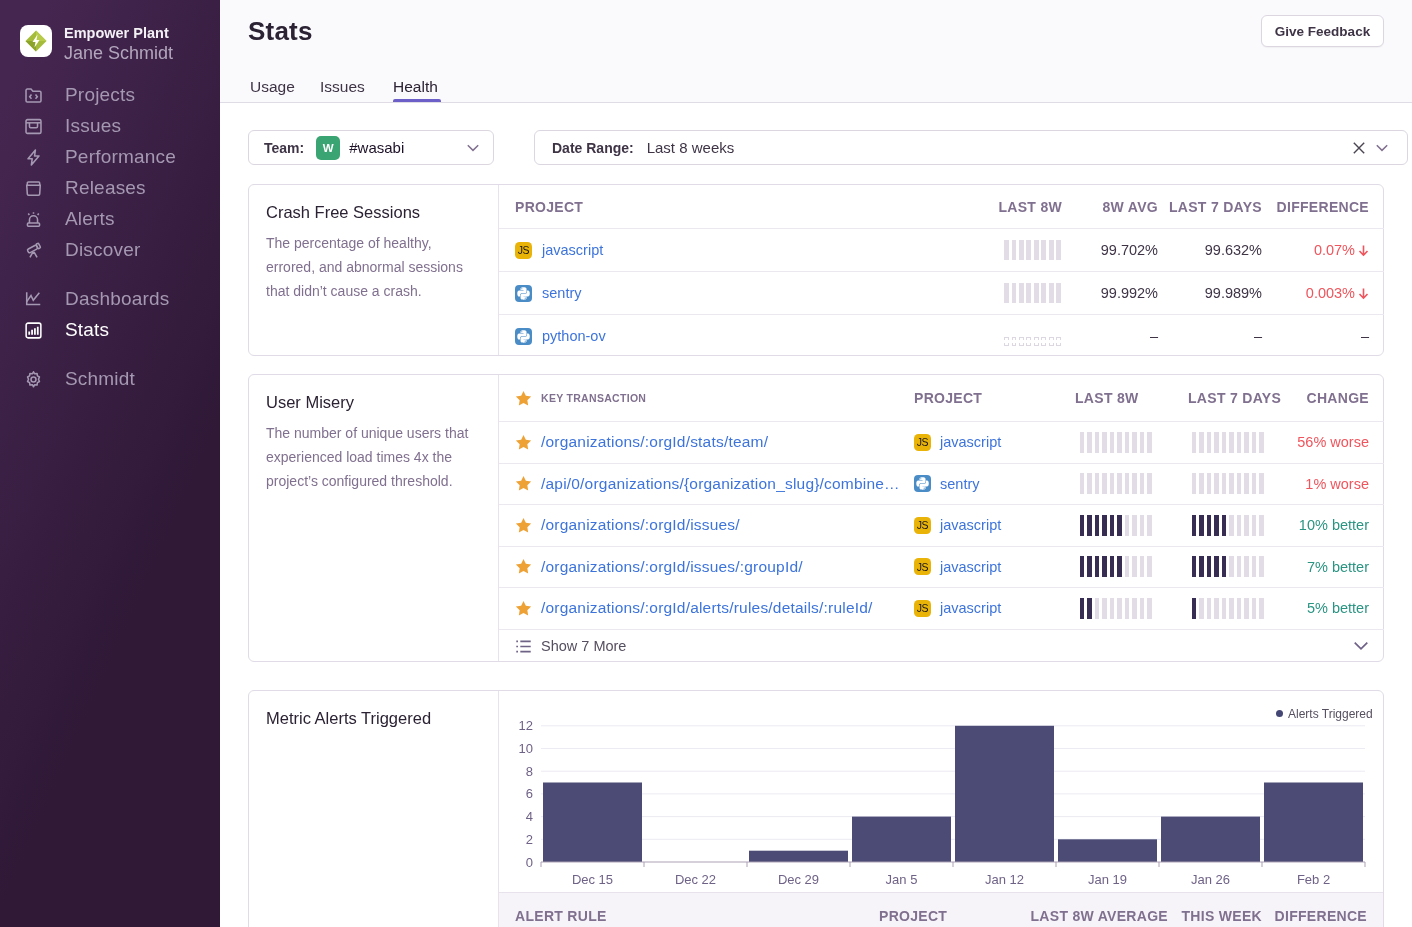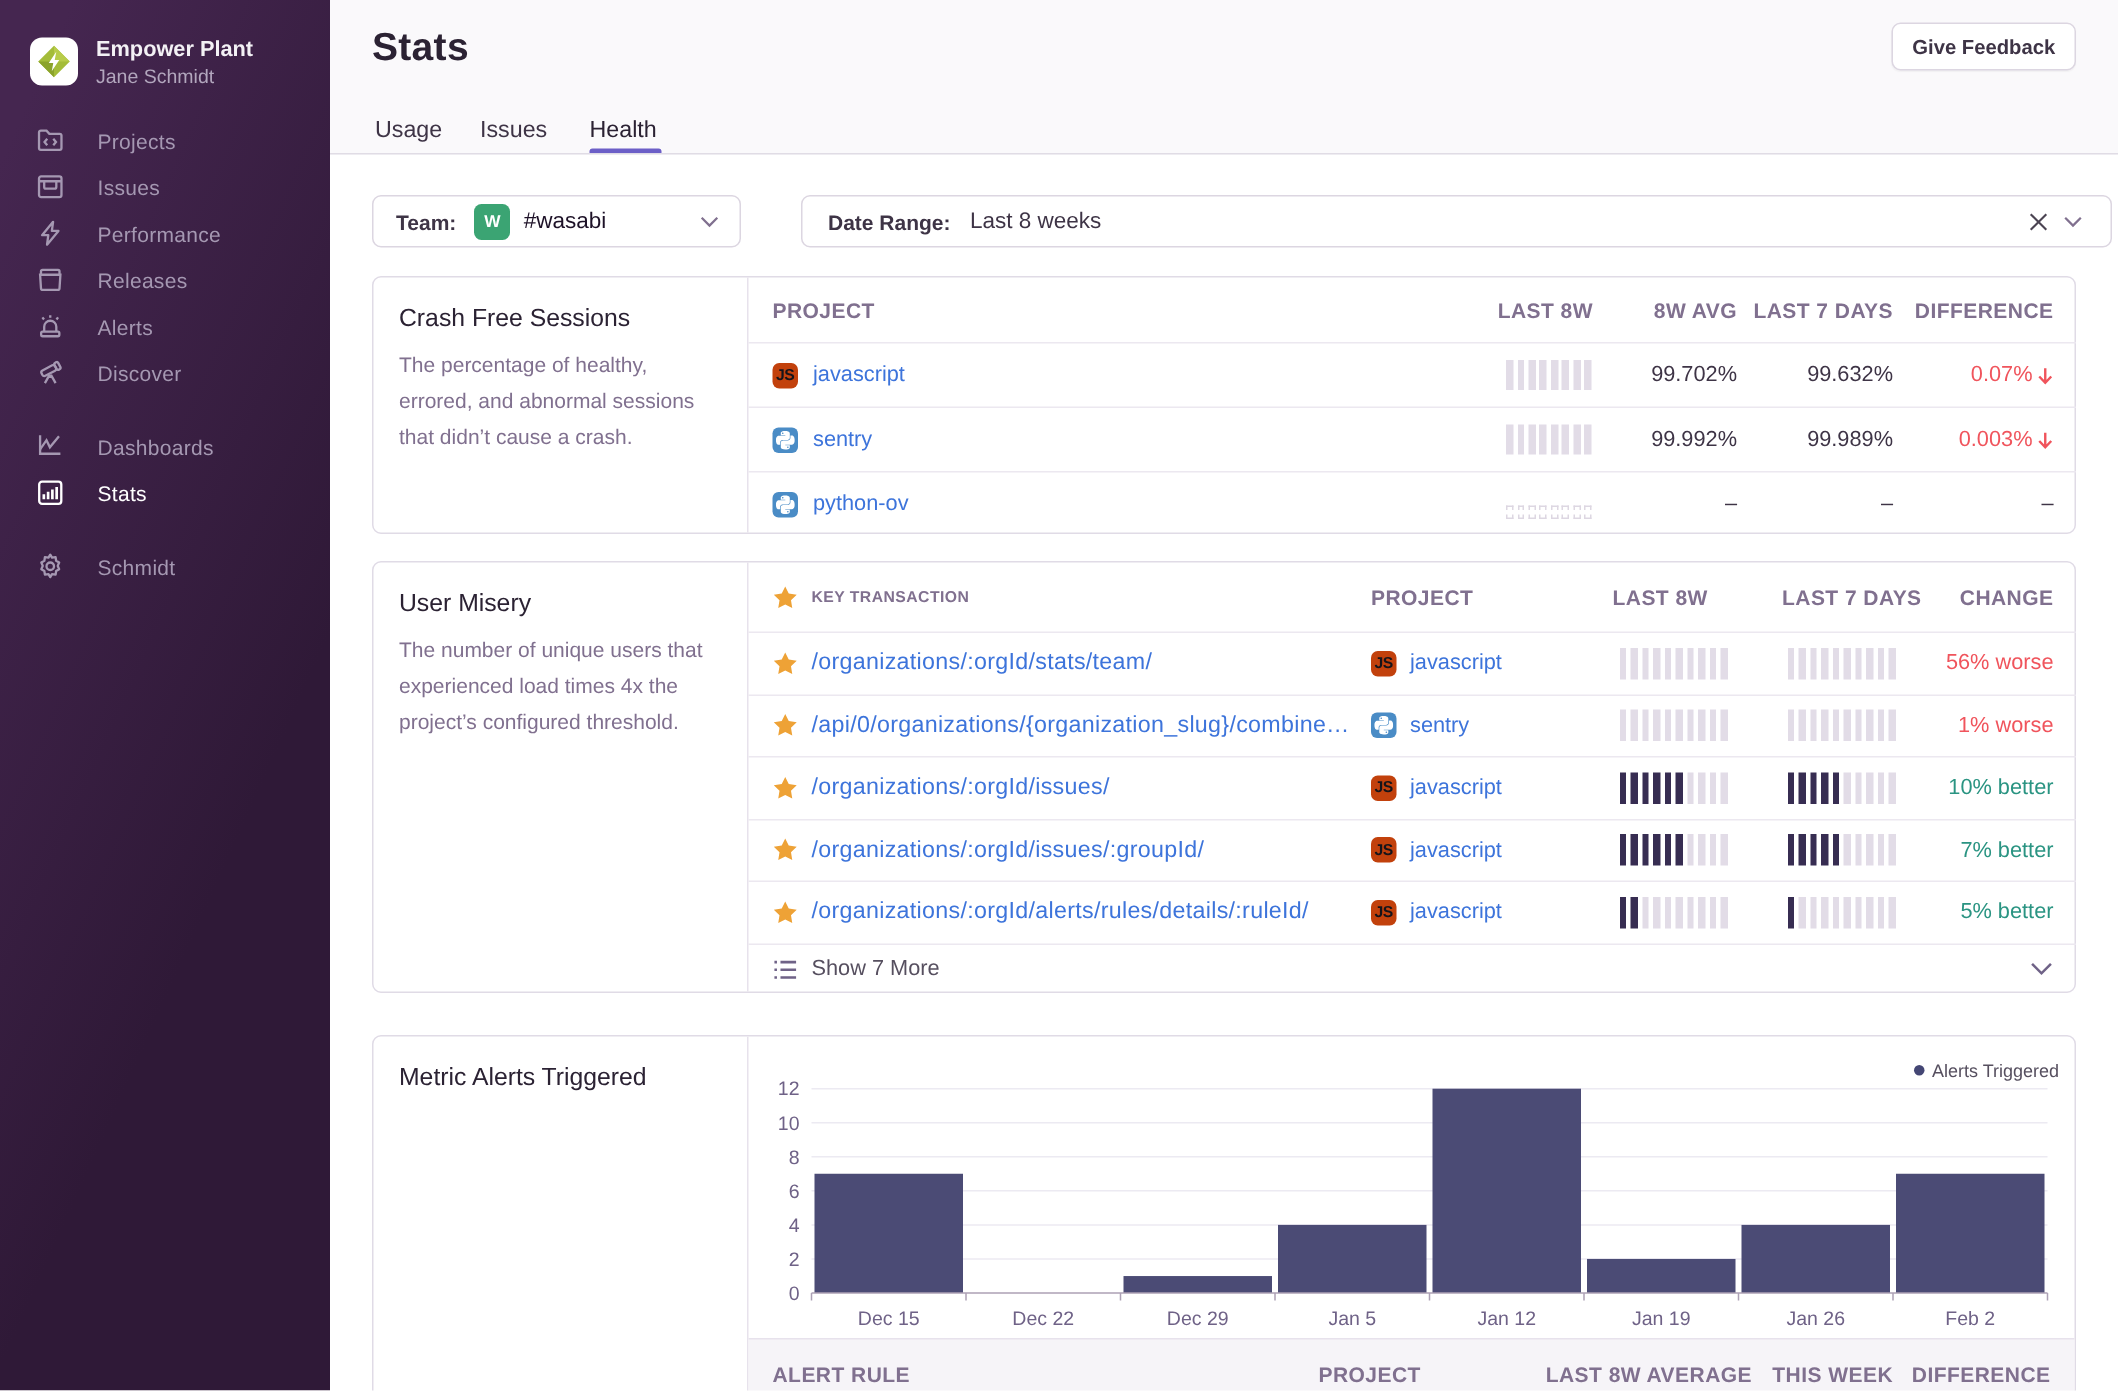--- a/index.html
+++ b/index.html
@@ -6,21 +6,21 @@
 html,body { width:1412px; height:927px; overflow:hidden; }
 body { font-family:"Liberation Sans", sans-serif; background:#fff; }
 #root { position:relative; width:1412px; height:927px; }
 .abs { position:absolute; }
 
 
 #sidebar {
   position:absolute; left:0; top:0; width:220px; height:927px;
   background:linear-gradient(294.17deg,#2f1937 35.57%,#452650 92.42%);
 }
-.side-item { position:absolute; left:24px; display:flex; align-items:center; color:#a598b2; font-size:14px; }
+.side-item { position:absolute; left:24px; display:flex; align-items:center; color:#a598b2; font-size:19px; }
 .side-item .lbl { margin-left:22px; letter-spacing:0.2px; }
 .side-item.active { color:#ffffff; }
 .sideicon { width:19px; height:19px; flex:0 0 19px; }
 
 
 #hdr { position:absolute; left:220px; top:0; width:1192px; height:103px; background:#faf9fb; border-bottom:1px solid #e0dce5; }
 #h1stats { position:absolute; left:28px; top:16px; font-size:26px; font-weight:bold; color:#2b2233; letter-spacing:0.2px; }
 #feedback { position:absolute; left:1041px; top:15px; width:123px; height:32px; background:#fff; border:1px solid #dcd6e1; border-radius:6px; font-size:13.5px; font-weight:bold; color:#3e3446; display:flex; align-items:center; justify-content:center; box-shadow:0 1px 1px rgba(0,0,0,0.04); }
 .tab { position:absolute; top:78px; font-size:15.5px; color:#3e3446; }
 .tab.active { color:#2b2233; }
@@ -40,21 +40,21 @@
 .p-desc { position:absolute; left:17px; top:46px; width:218px; font-size:14px; line-height:24px; color:#80708f; }
 .thead { color:#80708f; font-size:10.5px; font-weight:bold; letter-spacing:0.3px; }
 .spark8 i, .spark10 i { display:block; width:4.6px; height:20px; margin-left:2.9px; background:#e2dce7; }
 .spark8.dash i { height:9px; background:transparent; border:1px dashed #ddd7e2; align-self:flex-end; margin-bottom:11px; }
 .spark10 i.d { background:#372d52; }
 .spark10 i { height:21px; }
 .blue { color:#3d74db; }
 .tlink { font-size:15.5px; letter-spacing:0.2px; }
 .red { color:#f0545c; }
 .green { color:#2a9482; }
-.jsbadge { display:inline-flex; width:17px; height:17px; border-radius:4.5px; background:#c2410c; color:#15141a; font-size:10.5px; font-weight:bold; align-items:center; justify-content:center; letter-spacing:-0.3px; }
+.jsbadge { display:inline-flex; width:17px; height:17px; border-radius:4.5px; background:#eab308; color:#15141a; font-size:10.5px; font-weight:normal; align-items:center; justify-content:center; letter-spacing:-0.3px; }
 .pybadge { display:inline-flex; width:17px; height:17px; border-radius:4px; background:#4a8cc6; align-items:center; justify-content:center; }
 .cell { position:absolute; top:0; height:100%; display:flex; align-items:center; font-size:14.5px; white-space:nowrap; }
 .cell.r { justify-content:flex-end; }
 .val { color:#3e3446; }
 .crow { position:absolute; left:250px; width:885px; height:43px; border-top:1px solid #ece8f0; }
 .mrow { position:absolute; left:250px; width:885px; height:41.5px; border-top:1px solid #ece8f0; }
 .cell.thead { font-size:14px; }
 </style>
 </head>
 <body>
@@ -62,21 +62,21 @@
   <div id="sidebar">
     <div class="abs" style="left:20px; top:25px; width:32px; height:32px; background:#fff; border-radius:8px;">
       <svg width="32" height="32" viewBox="0 0 32 32">
         <polygon points="16,5.5 26.5,16 16,26.5 5.5,16" fill="#a4bc39"></polygon>
         <polygon points="16,5.5 26.5,16 16,16" fill="#b8cc4a"></polygon>
         <polygon points="16,26.5 5.5,16 16,16" fill="#8ba32b"></polygon>
         <polygon points="17.5,9.5 12.5,17 15.5,17 14.5,22.5 19.5,15 16.5,15" fill="#fff"></polygon>
       </svg>
     </div>
     <div class="abs" style="left:64px; top:25px; color:#f3f1f5; font-size:14.5px; font-weight:bold;">Empower Plant</div>
-    <div class="abs" style="left:64px; top:43px; color:#b2a6bd; font-size:13px;text-align:center;">Jane Schmidt</div>
+    <div class="abs" style="left:64px; top:43px; color:#b2a6bd; font-size:18px;text-align:center;">Jane Schmidt</div>
 
     <div class="side-item" style="top:84px;">
       <svg class="sideicon" viewBox="0 0 16 16" fill="none" stroke="#a598b2" stroke-width="1.3">
           <path d="M1.7 4.8 V3.6 a1 1 0 0 1 1-1 h3.2 l1.6 1.8 h5.8 a1 1 0 0 1 1 1 v7 a1 1 0 0 1 -1 1 H2.7 a1 1 0 0 1 -1-1 z"></path>
           <path d="M6.3 7.2 4.8 9 6.3 10.8 M9.7 7.2 11.2 9 9.7 10.8"></path>
         </svg>
       <span class="lbl">Projects</span>
     </div>
     <div class="side-item" style="top:115px;">
       <svg class="sideicon" viewBox="0 0 16 16" fill="none" stroke="#a598b2" stroke-width="1.3">

